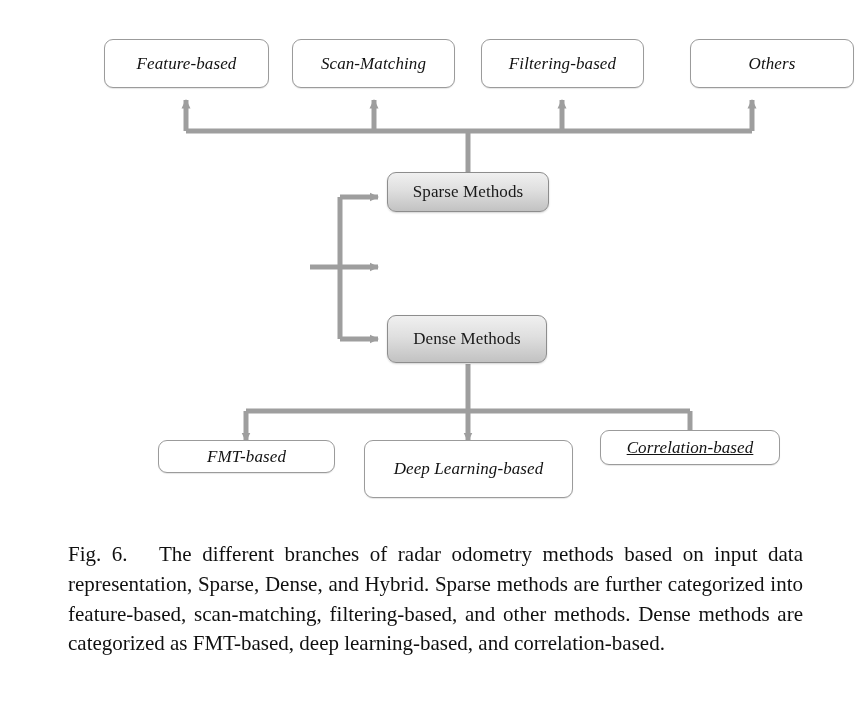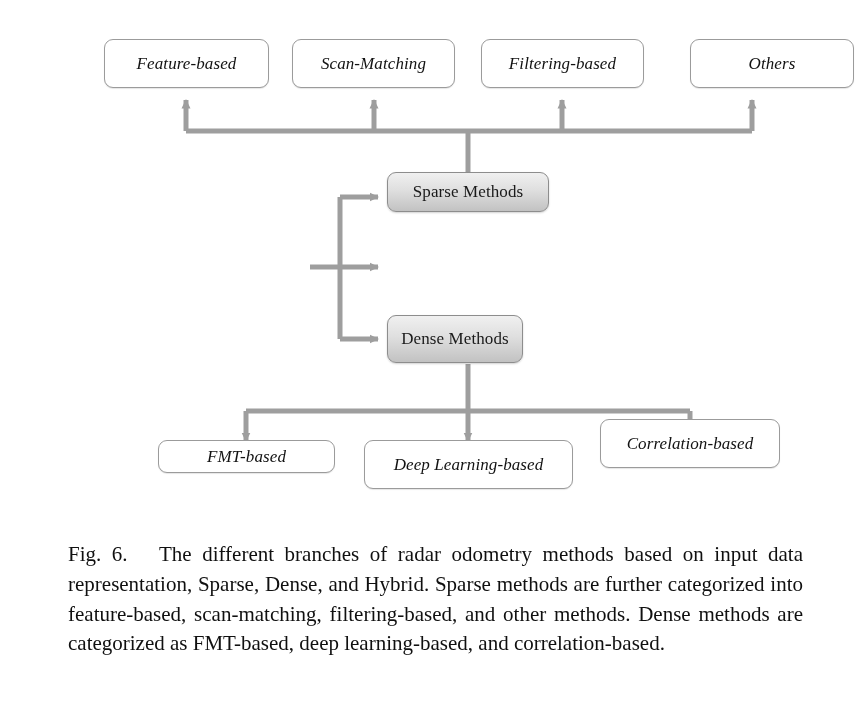--- a/index.html
+++ b/index.html
@@ -141,32 +141,32 @@
   <div class="node leaf" style="left:481px; top:39px; width:163px; height:49px;text-align:center;">
     <span>Filtering-based</span>
   </div>
   <div class="node leaf" style="left:690px; top:39px; width:164px; height:49px;">
     <span>Others</span>
   </div>
 
   <div class="node grey" style="left:387px; top:172px; width:162px; height:40px;">
     <span>Sparse Methods</span>
   </div>
-  <div class="node grey" style="left:387px; top:315px; width:136px; height:48px;">
+  <div class="node grey" style="left:387px; top:315px; width:160px; height:48px;">
     <span>Dense Methods</span>
   </div>
 
 
   <div class="node leaf" style="left:158px; top:440px; width:177px; height:33px;">
     <span>FMT-based</span>
   </div>
-  <div class="node leaf" style="left:364px; top:440px; width:209px; height:49px;">
+  <div class="node leaf" style="left:364px; top:440px; width:209px; height:58px;">
     <span>Deep Learning-based</span>
   </div>
-  <div class="node leaf" style="left:600px; top:419px; width:180px; height:49px;">
+  <div class="node leaf" style="left:600px; top:430px; width:180px; height:35px;text-decoration:underline;">
     <span>Correlation-based</span>
   </div>
 
 </div>
 
 <div id="caption">
   <span class="figlabel">Fig. 6.</span><span class="figlabel">&nbsp;&nbsp; </span><span>The different branches of radar odometry methods based on input data representation, Sparse, Dense, and Hybrid. Sparse methods are further categorized into feature-based, scan-matching, filtering-based, and other methods. Dense methods are categorized as FMT-based, deep learning-based, and correlation-based.</span>
 </div>
 
 </body></html>

